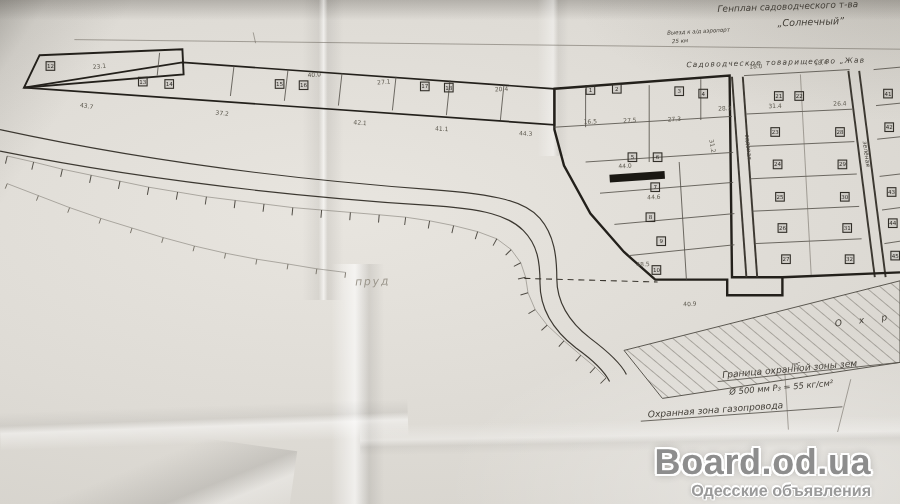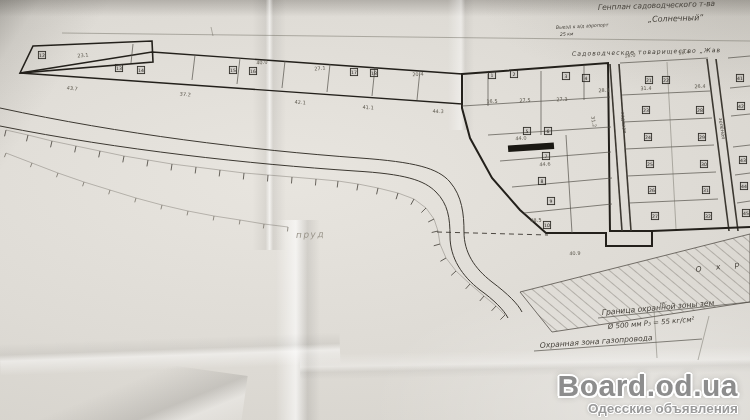--- a/index.html
+++ b/index.html
@@ -30,21 +30,21 @@
   .thick{stroke:#23201b;fill:none;stroke-width:2;}
   .thin{stroke:#55514a;fill:none;stroke-width:.7;}
   .faint{stroke:#6d695f;fill:none;stroke-width:.55;opacity:.85;}
   .tickline{stroke:#6a665d;stroke-width:.4;fill:none;}
   text{fill:#3f3b34;}
   .hand{font-style:italic;fill:#45413a;}
   .dim{font-size:5px;fill:#5d594f;}
   .mk{fill:rgba(40,38,33,.08);stroke:#312e28;stroke-width:.9;}
   .mkn{font-size:4.6px;fill:#2e2b26;}
   .pencil{fill:#9a958b;}
-  .wm{position:absolute;right:12px;bottom:4px;text-align:right;
+  .wm{position:absolute;right:24px;bottom:4px;text-align:right;
       font-family:"Liberation Sans",sans-serif;line-height:1.05;}
   .wm-site{font-size:30px;font-weight:bold;color:#8d8d8d;letter-spacing:.5px;
       text-shadow:2px 0 0 #fff,-2px 0 0 #fff,0 2px 0 #fff,0 -2px 0 #fff,
                   1.5px 1.5px 0 #fff,-1.5px -1.5px 0 #fff,1.5px -1.5px 0 #fff,-1.5px 1.5px 0 #fff,
                   0 0 7px rgba(50,50,50,.45);}
   .wm-tag{font-size:13.5px;font-weight:bold;color:#9a9a9a;
       text-shadow:1px 0 0 #fff,-1px 0 0 #fff,0 1px 0 #fff,0 -1px 0 #fff,
                   1px 1px 0 #fff,-1px -1px 0 #fff,0 0 4px rgba(50,50,50,.4);text-align:right;}
 </style>
 </head>

